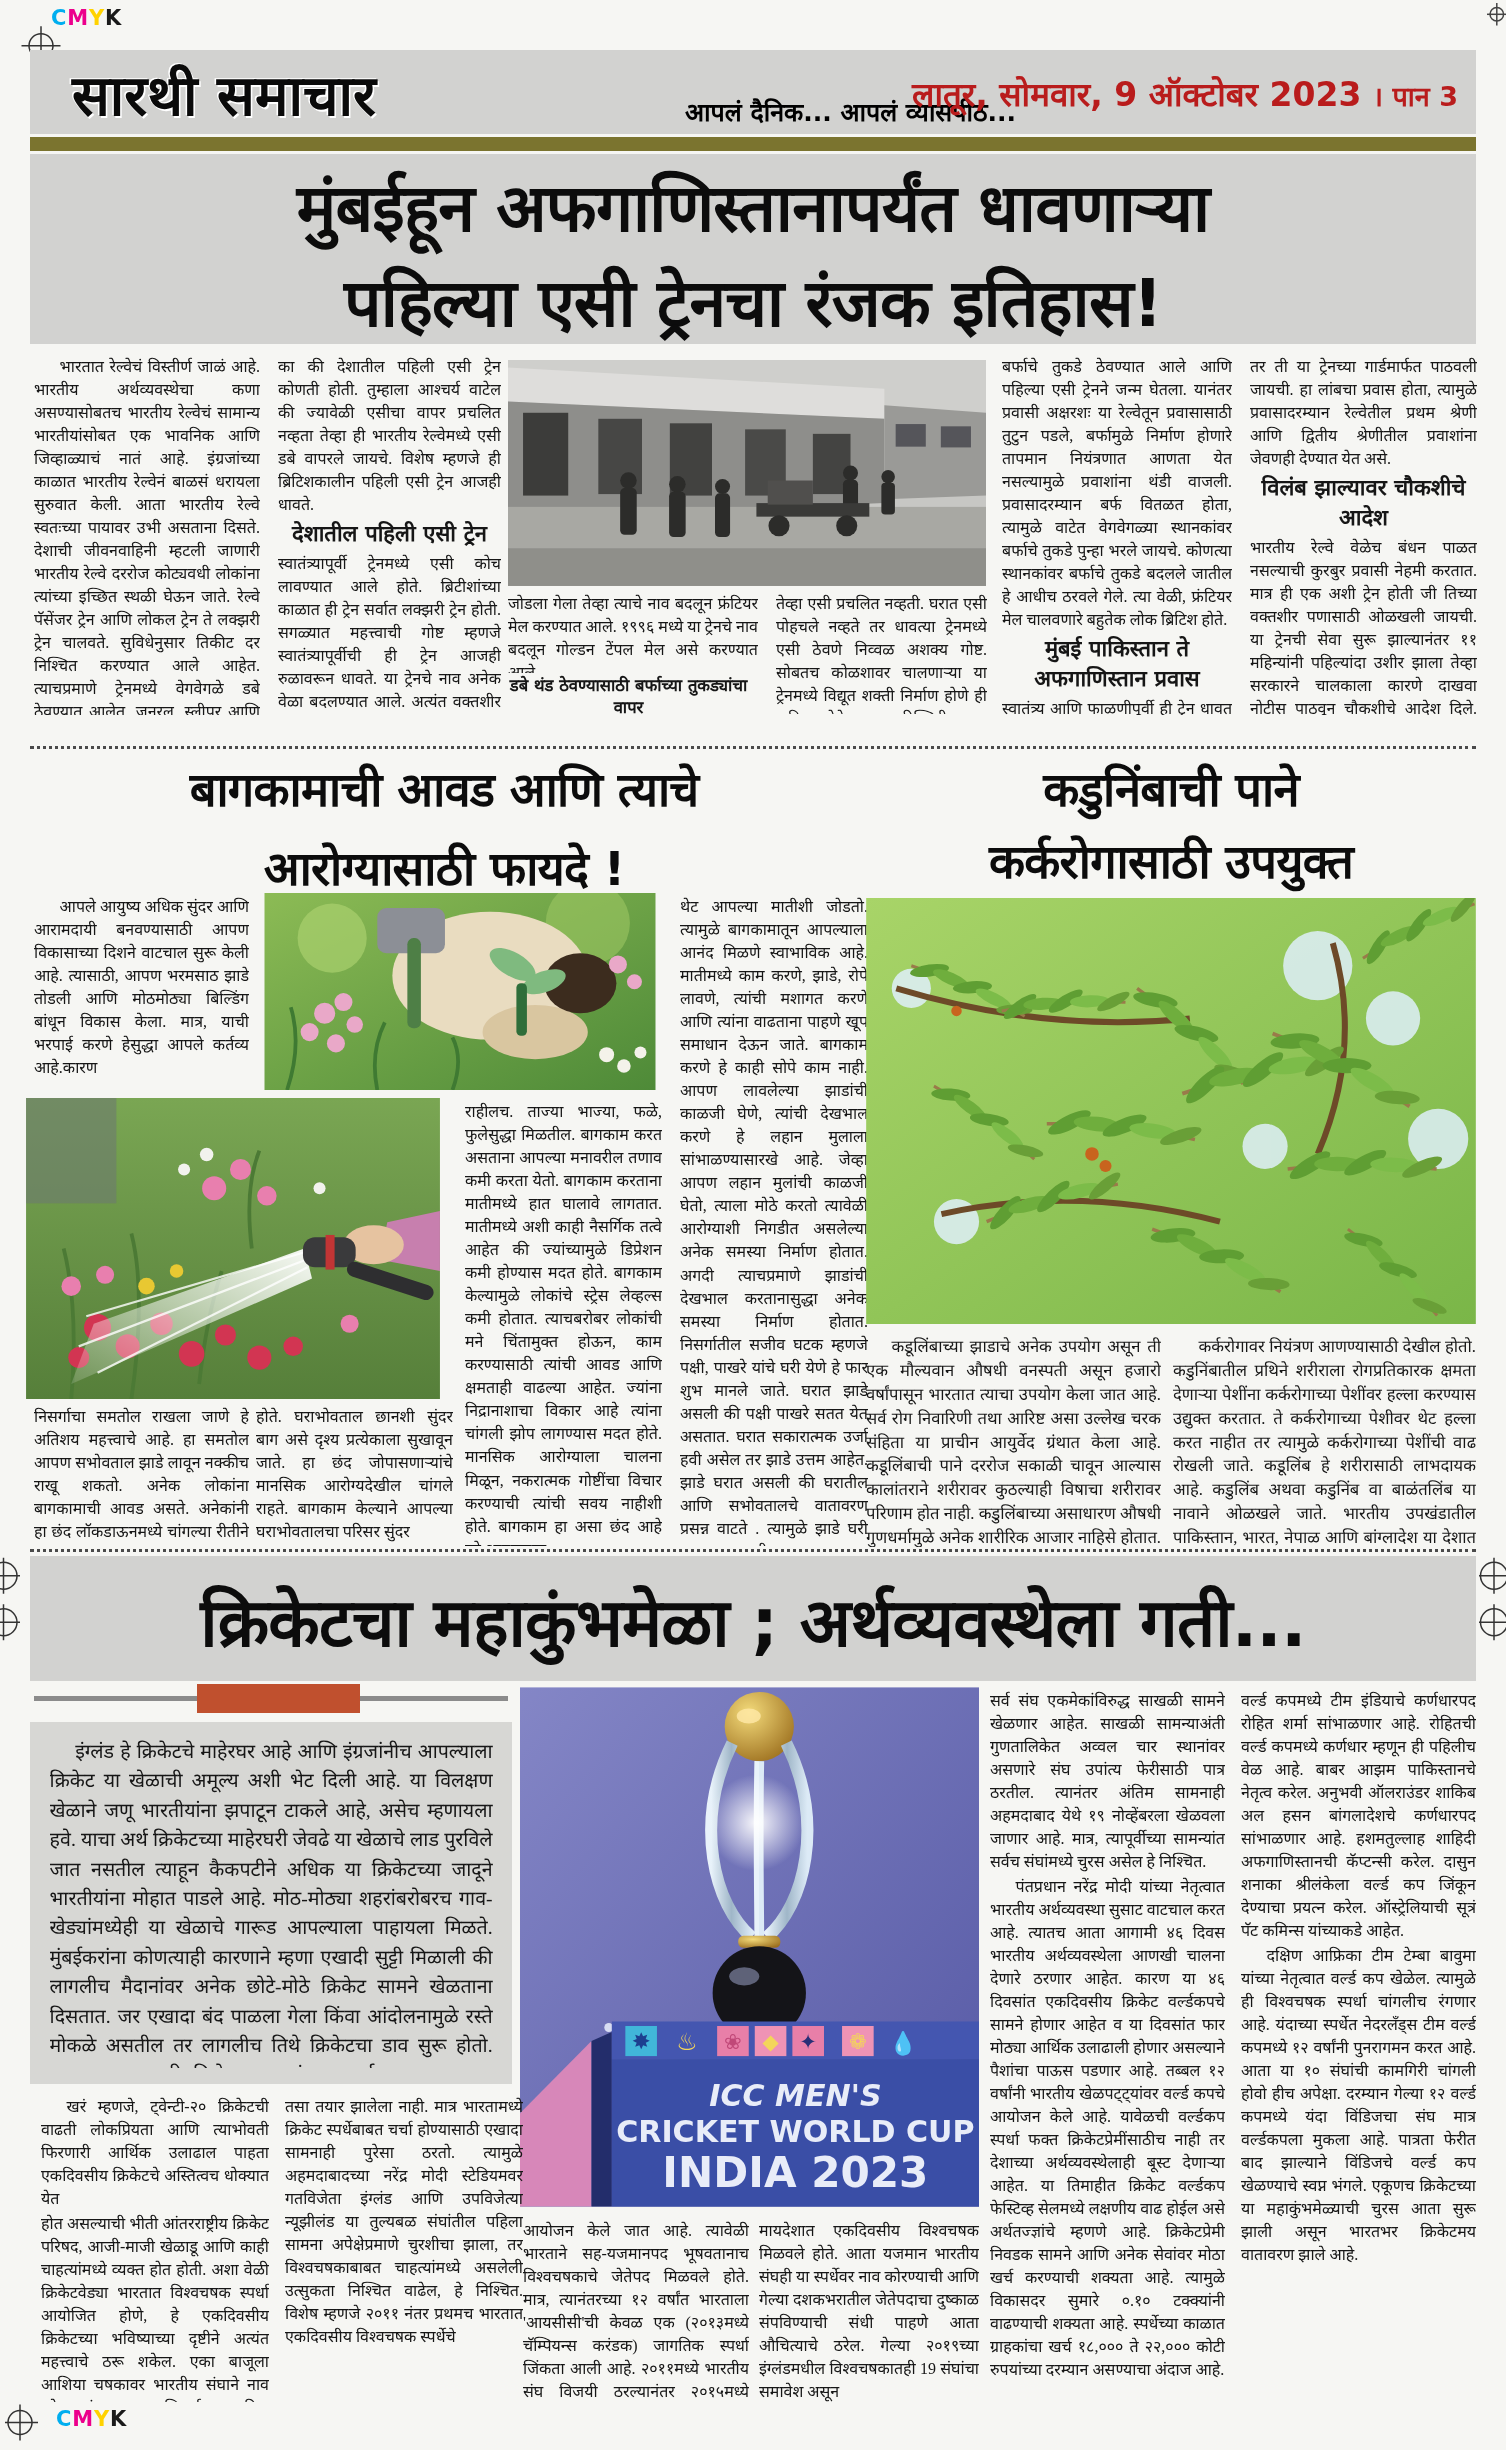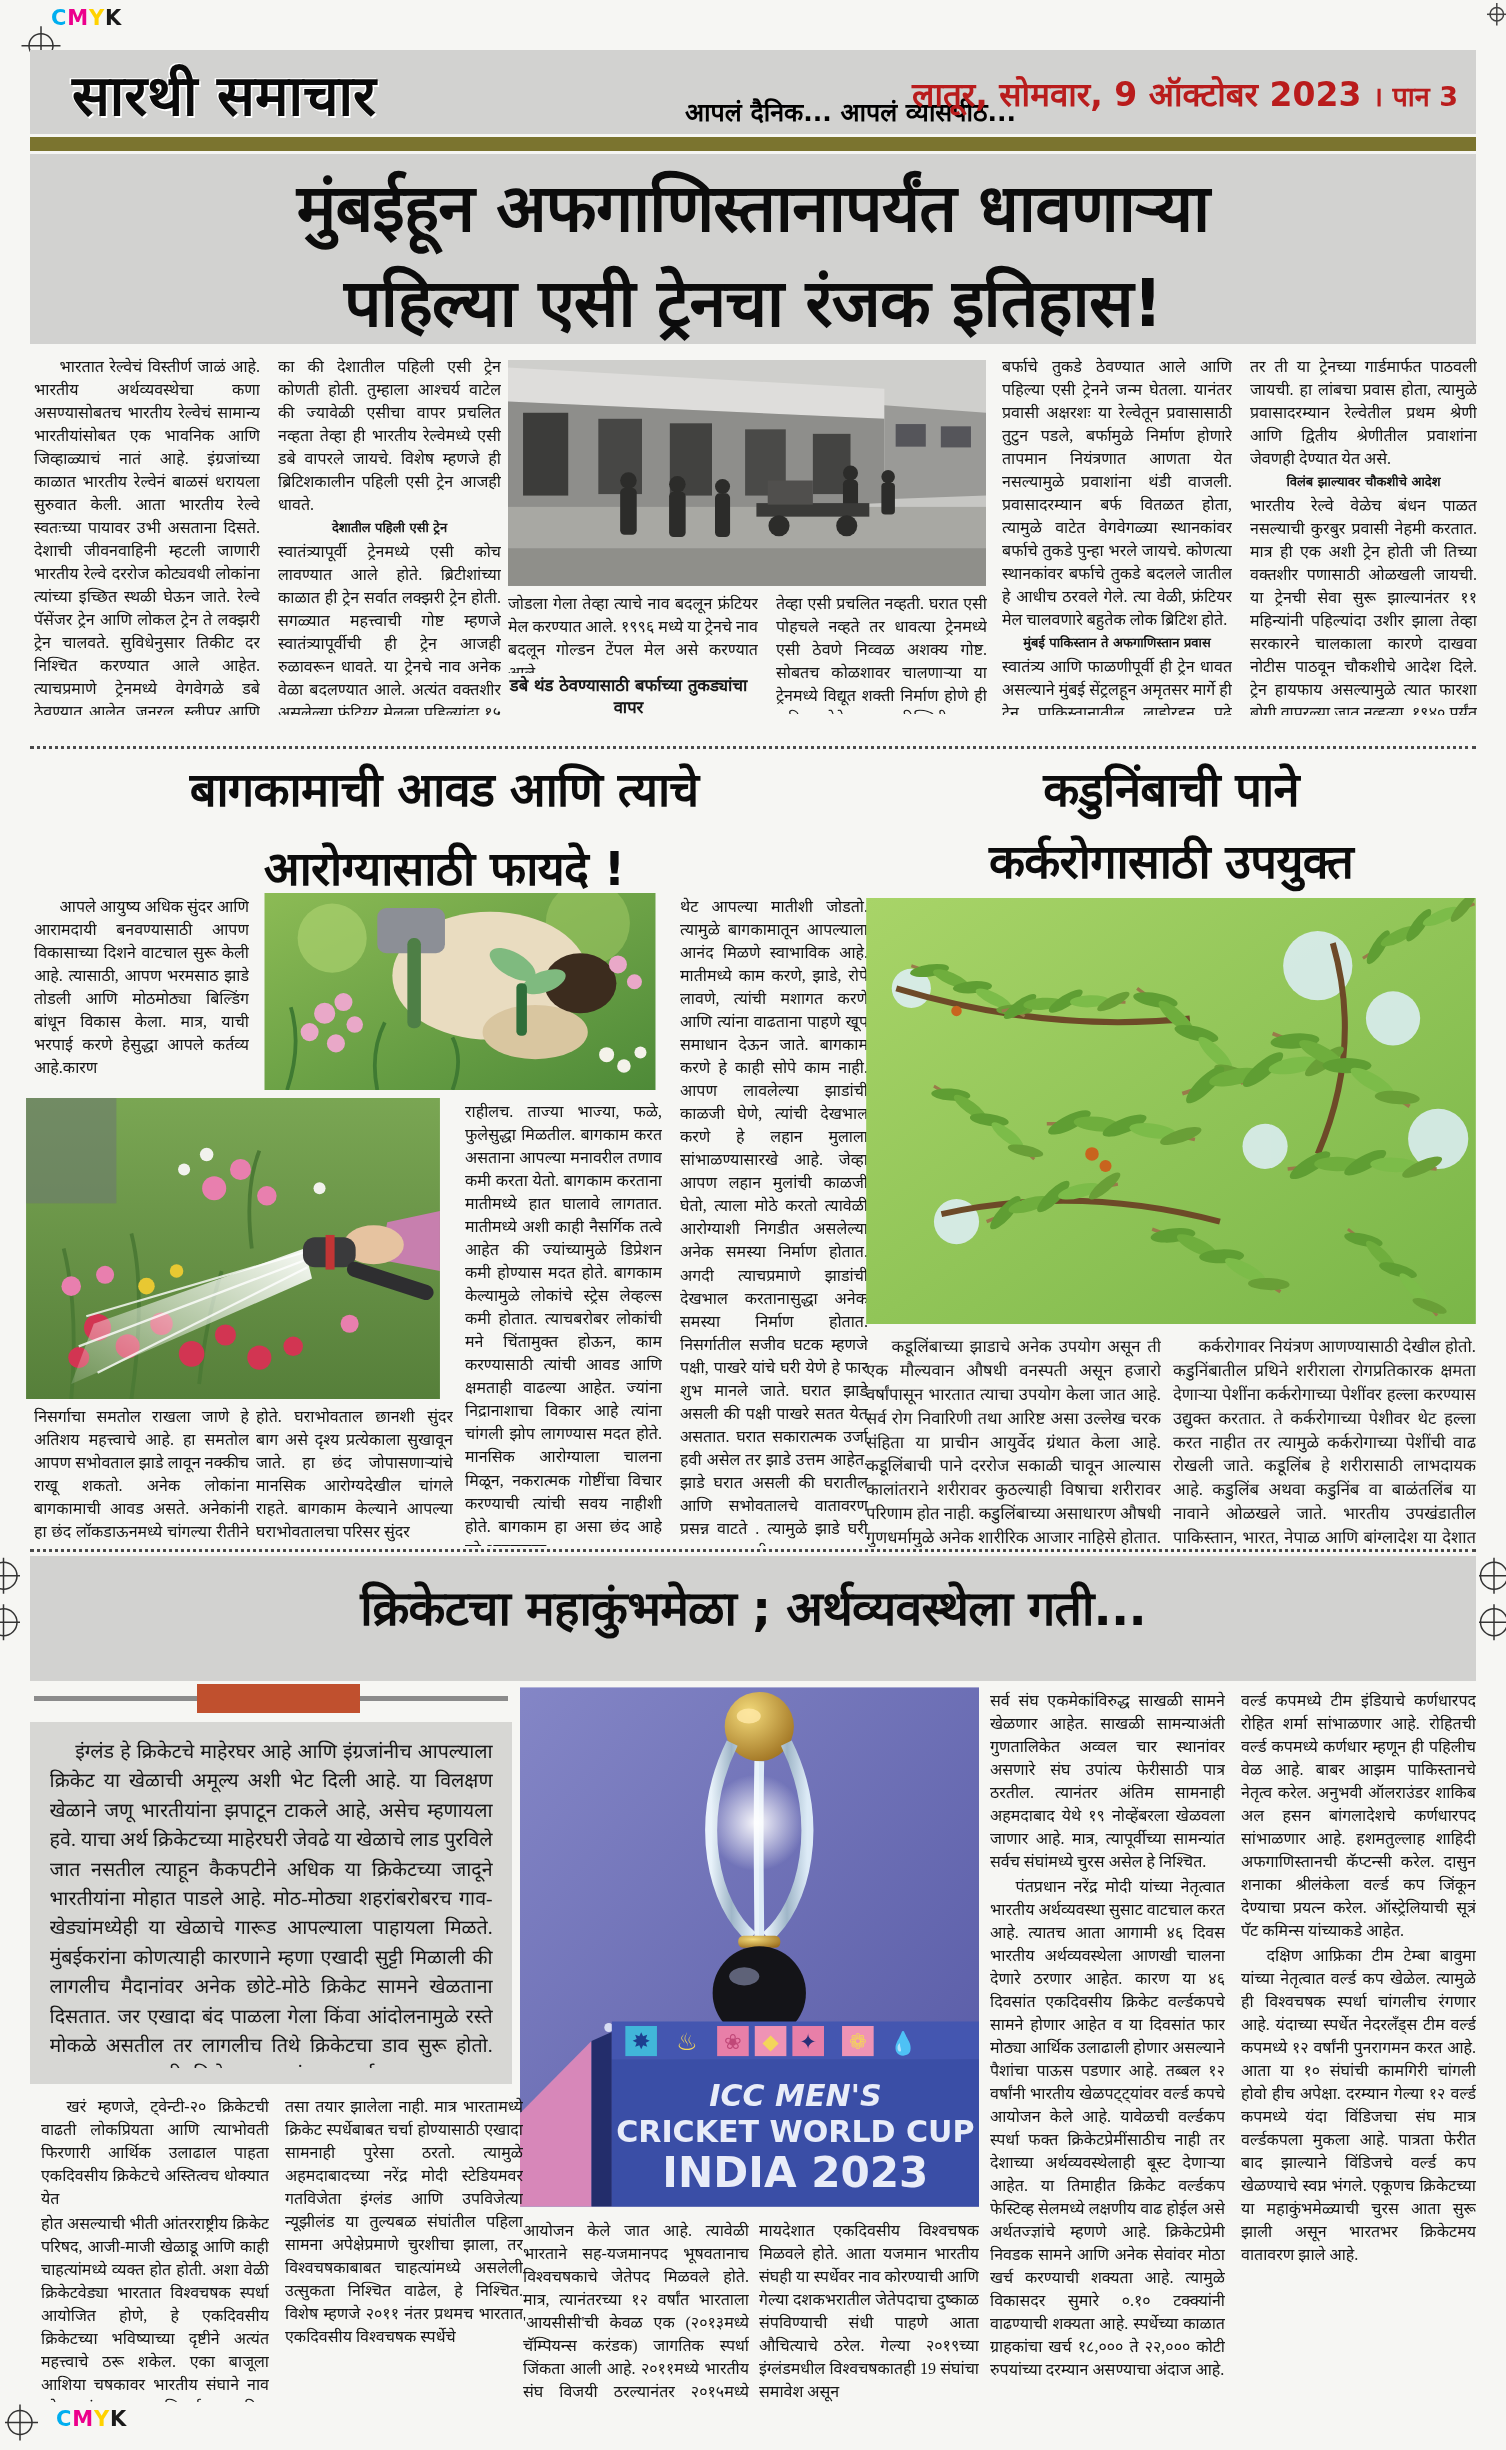--- a/index.html
+++ b/index.html
@@ -4,21 +4,21 @@
 <style>
   html,body{margin:0;padding:0;background:#888;}
   #page{position:relative;width:1506px;height:2450px;background:#f6f6f3;overflow:hidden;
         font-family:"Liberation Serif","DejaVu Serif",serif;color:#161616;}
   .abs{position:absolute;}
   .band{background:#d2d2d0;}
   .col{position:absolute;text-align:justify;overflow:hidden;font-size:16px;line-height:1.44;}
   .col p{margin:0 0 1.5px 0;text-indent:25.6px;}
   .col p.noind{text-indent:0;}
   .subhead{font-family:"DejaVu Sans","Liberation Sans",sans-serif;font-weight:700;text-align:center;
-           font-size:13px;margin:3px 0;line-height:1.35;}
+           font-size:22px;margin:3px 0;line-height:1.35;}
   .headline{font-family:"DejaVu Sans","Liberation Sans",sans-serif;font-weight:800;color:#0c0c0c;
             text-align:center;letter-spacing:-0.8px;}
   .dotted{position:absolute;border-top:3px dotted #4a4a4a;height:0;}
   .caption-bold{font-family:"DejaVu Sans","Liberation Sans",sans-serif;font-weight:700;text-align:center;
             font-size:16.6px;line-height:1.3;}
   .cmyk{font-family:"DejaVu Sans","Liberation Sans",sans-serif;font-weight:700;font-size:21px;letter-spacing:0.8px;}
   .cmyk .c{color:#00aeef}.cmyk .m{color:#ec008c}.cmyk .y{color:#ffd200}.cmyk .k{color:#1a1a1a}
   .graybox{background:#d7d7d4;}
   svg{display:block;}
 </style>
@@ -296,21 +296,21 @@
   <div class="col" style="left:866px;top:1335px;width:295px;height:212px;font-size:16.6px;">
     <p>कडूलिंबाच्या झाडाचे अनेक उपयोग असून ती एक मौल्यवान औषधी वनस्पती असून हजारो वर्षांपासून भारतात त्याचा उपयोग केला जात आहे. सर्व रोग निवारिणी तथा आरिष्ट असा उल्लेख चरक संहिता या प्राचीन आयुर्वेद ग्रंथात केला आहे. कडूलिंबाची पाने दररोज सकाळी चावून आल्यास कालांतराने शरीरावर कुठल्याही विषाचा शरीरावर परिणाम होत नाही. कडुलिंबाच्या असाधारण औषधी गुणधर्मामुळे अनेक शारीरिक आजार नाहिसे होतात. उत्तमपैकी अग्निप्रदीपक आणि पाचक असणारा कडुलिंब ताप, विषमज्वर, दाह, जखम, इ. अनेक रोगांवर गुणकारी आहे. कडुलिंब सेवन केल्याने शरीरातील कफ, उष्णता कमी होते. जंतूनाशक म्हणून ओळखल्या जाणाऱ्या कडुनिंबाच्या प्रथिनांचा वापर</p>
   </div>
   <div class="col" style="left:1173px;top:1335px;width:303px;height:212px;font-size:16.6px;">
     <p>कर्करोगावर नियंत्रण आणण्यासाठी देखील होतो. कडुनिंबातील प्रथिने शरीराला रोगप्रतिकारक क्षमता देणाऱ्या पेशींना कर्करोगाच्या पेशींवर हल्ला करण्यास उद्युक्त करतात. ते कर्करोगाच्या पेशीवर थेट हल्ला करत नाहीत तर त्यामुळे कर्करोगाच्या पेशींची वाढ रोखली जाते. कडूलिंब हे शरीरासाठी लाभदायक आहे. कडुलिंब अथवा कडुनिंब वा बाळंतलिंब या नावाने ओळखले जाते. भारतीय उपखंडातील पाकिस्तान, भारत, नेपाळ आणि बांग्लादेश या देशात आढळणारा वृक्ष आहे. कडुलिंबाला भारतीय भाषांमधून वेगवेगळ्या नावाने ओळखले जाते. संस्कृतमध्ये अर्कपादक, निंबक, पारिभद्रक; मराठींत कडूनिंब, बाळंतनिंब; हिंदींत नीम; गुजराथींत लिमडूं आदी नावे आहेत.</p>
   </div>
 
   <div class="dotted" style="left:30px;top:1549px;width:1446px;"></div>
 
   <div class="abs band" style="left:30px;top:1556px;width:1446px;height:125px;">
-    <div class="headline" style="font-size:48px;margin-top:18px;">क्रिकेटचा महाकुंभमेळा ; अर्थव्यवस्थेला गती...</div>
+    <div class="headline" style="font-size:67px;margin-top:18px;">क्रिकेटचा महाकुंभमेळा ; अर्थव्यवस्थेला गती...</div>
   </div>
 
   <div class="abs" style="left:34px;top:1696px;width:474px;height:4.5px;background:#8b8b8b;"></div>
   <div class="abs" style="left:197px;top:1684px;width:163px;height:29px;background:#c0502e;"></div>
 
   <div class="abs graybox" style="left:30px;top:1722px;width:482px;height:362px;">
     <div class="col" style="left:19.6px;top:15px;width:443px;height:331px;position:absolute;font-size:19.6px;line-height:1.5;">
       <p>इंग्लंड हे क्रिकेटचे माहेरघर आहे आणि इंग्रजांनीच आपल्याला क्रिकेट या खेळाची अमूल्य अशी भेट दिली आहे. या विलक्षण खेळाने जणू भारतीयांना झपाटून टाकले आहे, असेच म्हणायला हवे. याचा अर्थ क्रिकेटच्या माहेरघरी जेवढे या खेळाचे लाड पुरविले जात नसतील त्याहून कैकपटीने अधिक या क्रिकेटच्या जादूने भारतीयांना मोहात पाडले आहे. मोठ-मोठ्या शहरांबरोबरच गाव-खेड्यांमध्येही या खेळाचे गारूड आपल्याला पाहायला मिळते. मुंबईकरांना कोणत्याही कारणाने म्हणा एखादी सुट्टी मिळाली की लागलीच मैदानांवर अनेक छोटे-मोठे क्रिकेट सामने खेळताना दिसतात. जर एखादा बंद पाळला गेला किंवा आंदोलनामुळे रस्ते मोकळे असतील तर लागलीच तिथे क्रिकेटचा डाव सुरू होतो. अशा जणू -स्थळी क्रिकेट सामन्यांच्या स्पर्धा भरवून रममाण होणाऱ्या आणि आता क्रिकेटचे मुख्य केंद्र बनलेल्या भारतात क्रिकेटच्या महाकुंभमेळ्याला म्हणजेच एकदिवसीय विश्वचषकाला गुरुवारपासून सुरुवात झाली.</p>
     </div>
   </div>

